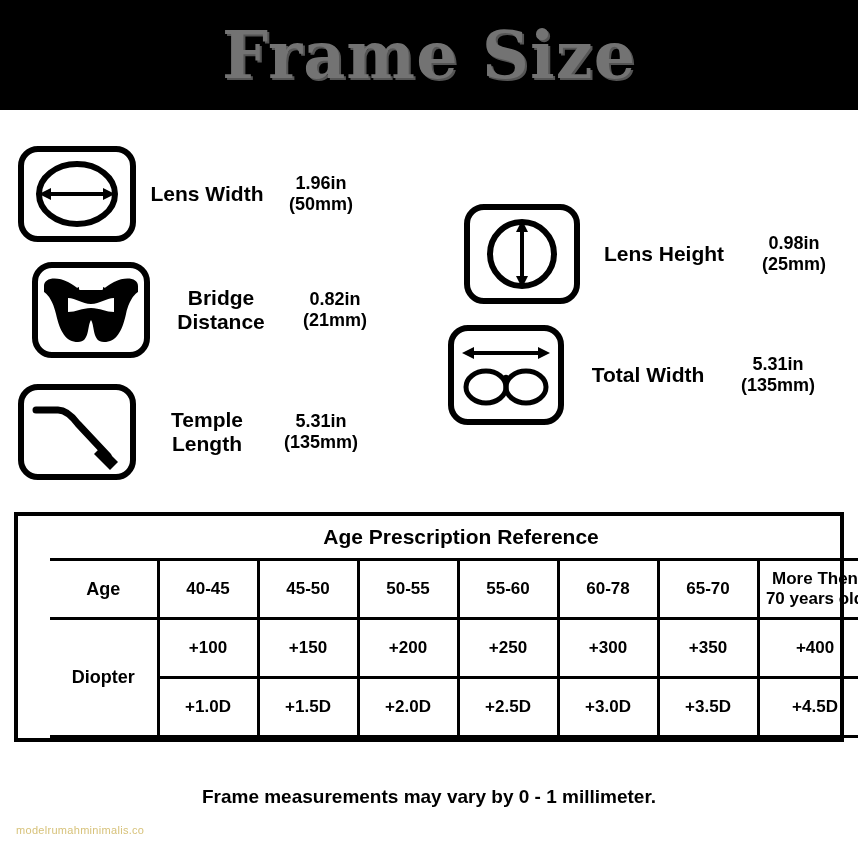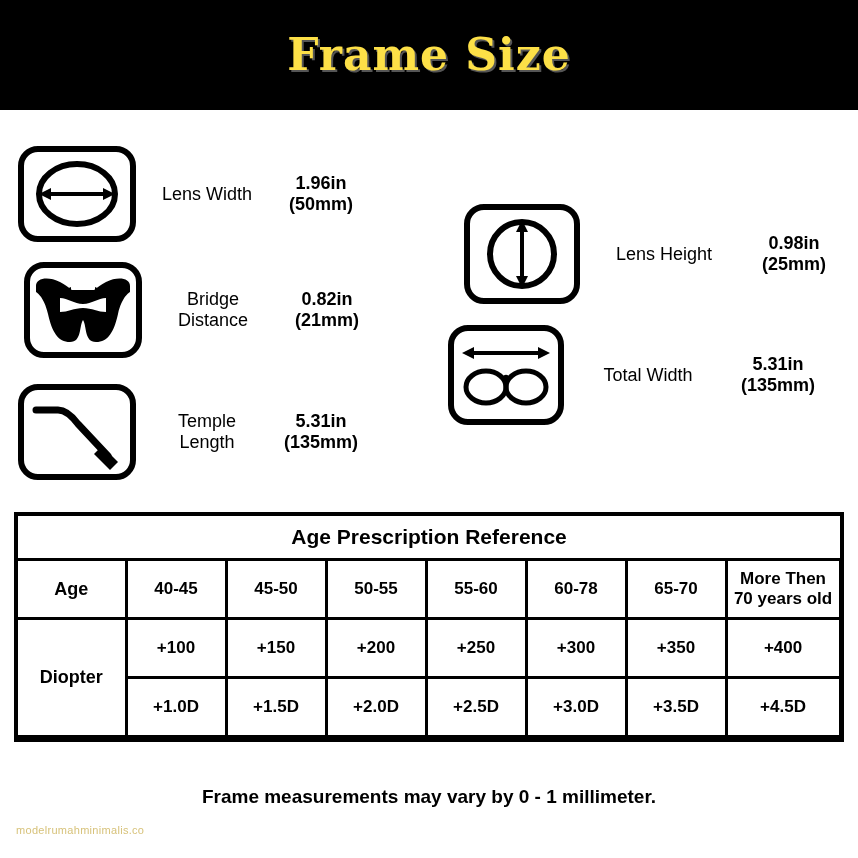--- a/index.html
+++ b/index.html
@@ -24,22 +24,22 @@
     width: 858px;
     height: 110px;
     background: #000000;
     display: flex;
     align-items: center;
     justify-content: center;
   }
   .header-title {
     font-family: "DejaVu Serif", "Liberation Serif", serif;
     font-weight: 700;
-    font-size: 44px;
-    color: #fde047;
+    font-size: 65px;
+    color: #737373;
     letter-spacing: 1px;
     text-shadow: 2px 2px 0 #555;
     line-height: 1;
   }
 
   
   .measure {
     position: absolute;
     display: flex;
     align-items: center;
@@ -54,42 +54,43 @@
     display: flex;
     align-items: center;
     justify-content: center;
     flex: none;
   }
   .icon-box.tall {
     width: 116px;
     height: 100px;
   }
   .m-label {
-    font-weight: 400;
-    font-size: 18px;
+    font-weight: 700;
+    font-size: 21px;
     line-height: 1.15;
     text-align: center;
     white-space: pre-line;
   }
   .m-value {
     font-weight: 700;
     font-size: 18px;
     line-height: 1.15;
     text-align: center;
     white-space: pre-line;
   }
 
   
   .table-wrap {
     position: absolute;
     left: 14px;
     top: 512px;
     width: 830px;
     border: 4px solid #000;
     box-sizing: border-box;
+    padding-left: 32px;
   }
   table {
     border-collapse: collapse;
     width: 100%;
     table-layout: fixed;
   }
   th, td {
     border: 3px solid #000;
     text-align: center;
     font-weight: 700;
@@ -144,21 +145,21 @@
       <line x1="22" y1="42" x2="84" y2="42" stroke="#000" stroke-width="4"></line>
       <polygon points="15,42 27,36 27,48" fill="#000"></polygon>
       <polygon points="91,42 79,36 79,48" fill="#000"></polygon>
     </svg>
   </div>
   <div class="m-label" style="width:118px; margin-left:12px;">Lens Width</div>
   <div class="m-value" style="width:110px;">1.96in
 (50mm)</div>
 </div>
 
-<div class="measure" style="left:24px; top:262px;">
+<div class="measure" style="left:32px; top:262px;">
   <div class="icon-box">
     <svg width="106" height="84" viewBox="0 0 106 84">
       <path d="M6 18 C6 10 18 8 30 14 C40 19 44 26 53 26 C62 26 66 19 76 14 C88 8 100 10 100 18 L100 24 C100 24 92 28 88 46 C84 64 78 74 66 74 C54 74 57 58 53 52 C49 58 52 74 40 74 C28 74 22 64 18 46 C14 28 6 24 6 24 Z" fill="#000"></path>
       <path d="M30 30 C38 30 44 36 53 36 C62 36 68 30 76 30 L76 44 C68 44 62 40 53 40 C44 40 38 44 30 44 Z" fill="#fff"></path>
       <line x1="36" y1="24" x2="70" y2="24" stroke="#000" stroke-width="4"></line>
       <polygon points="30,24 41,19 41,29" fill="#000"></polygon>
       <polygon points="76,24 65,19 65,29" fill="#000"></polygon>
     </svg>
   </div>
   <div class="m-label" style="width:118px; margin-left:12px;">Bridge

